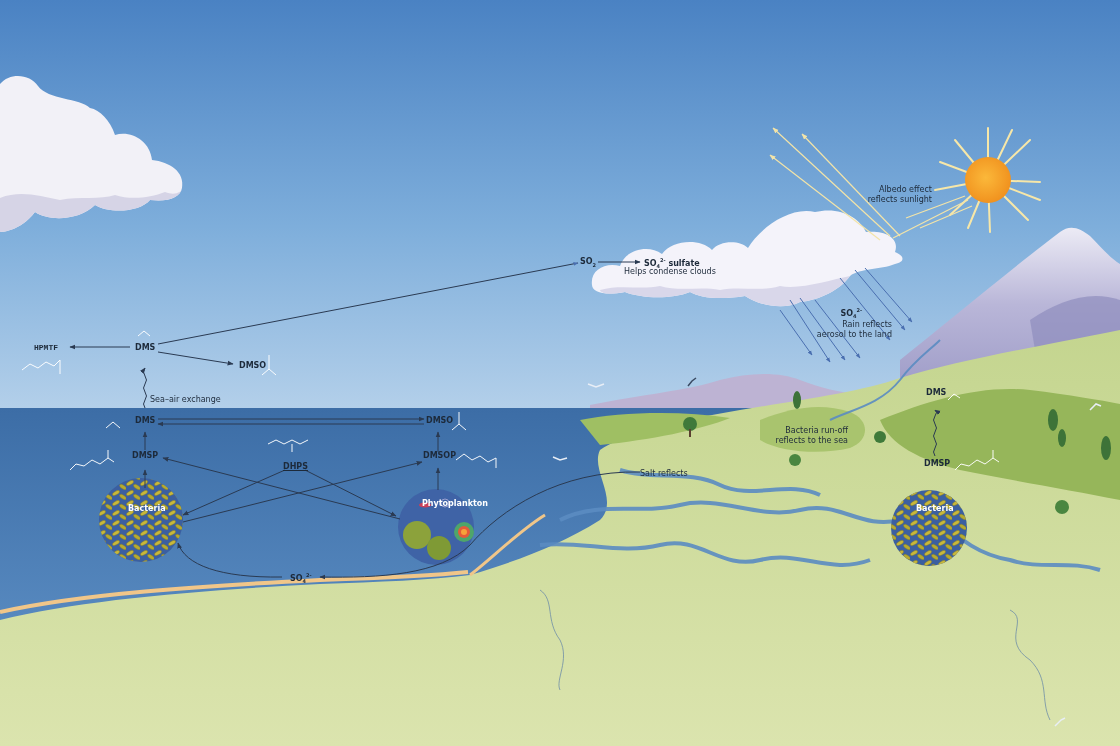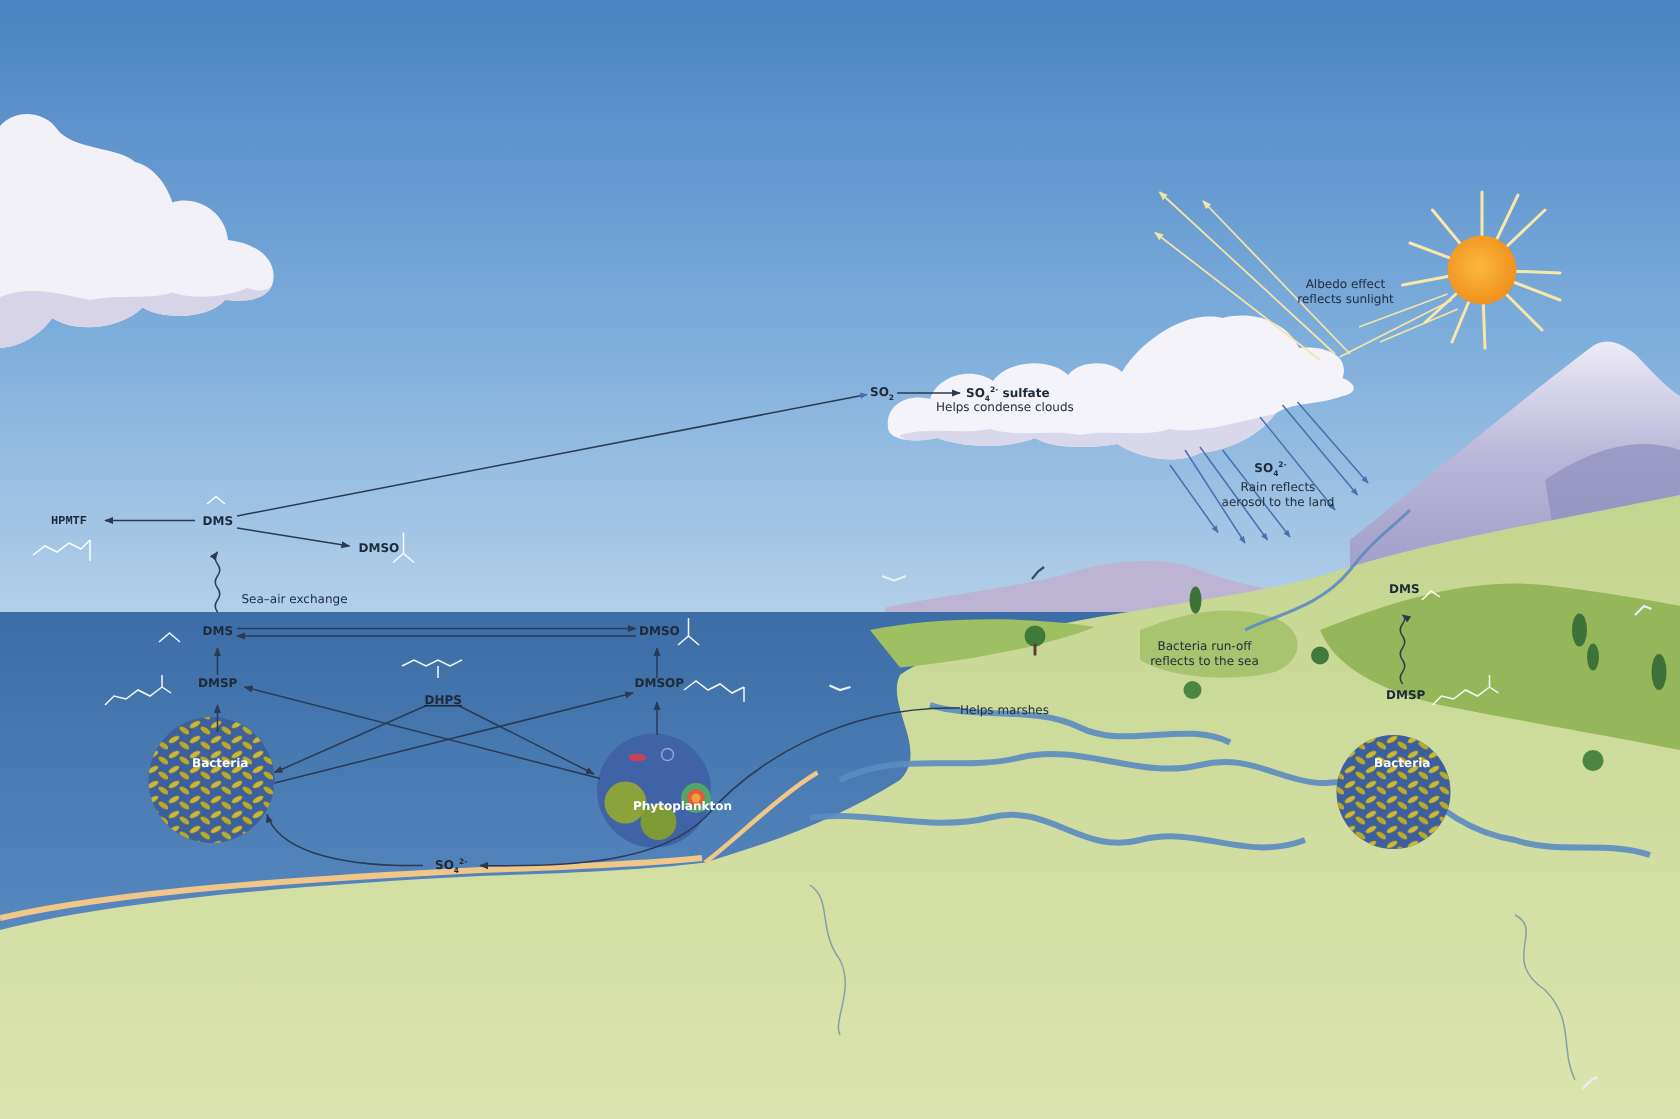--- a/index.html
+++ b/index.html
@@ -1,20 +1,20 @@
 <!DOCTYPE html>
 <html><head>
 <meta charset="utf-8">
 <style>
   html, body { margin:0; padding:0; }
   body { width:1120px; height:746px; overflow:hidden; position:relative; font-family:"DejaVu Sans", sans-serif; }
   #scene { position:absolute; left:0; top:0; width:1120px; height:746px; }
   .lbl { position:absolute; font-size:8px; font-weight:bold; color:#1d2a3a; white-space:nowrap; line-height:1; }
   .lbl.norm { font-weight:normal; }
-  .lbl.center { text-align:center; }
+  .lbl.center { text-align:right; }
   .lbl.white { color:#ffffff; }
   .two-line { white-space:nowrap; line-height:1.2; }
   sub, sup { font-size:5px; }
 </style>
 </head>
 <body>
 
 <svg id="scene" viewBox="0 0 1120 746" xmlns="http://www.w3.org/2000/svg">
   <defs>
     <linearGradient id="skyGrad" x1="0" y1="0" x2="0" y2="1">
@@ -233,21 +233,21 @@
 
     <path d="M948,400 l6,-6 l6,4"></path>
 
     <path d="M955,470 l6,-6 l8,2 l8,-6 l8,4 l8,-6 m0,0 l0,-8 m0,8 l6,4"></path>
   </g>
 </svg>
 
 <div class="lbl" style="left:34px; top:344px;font-family:Liberation Mono, monospace;">HPMTF</div>
 <div class="lbl" style="left:135px; top:344px;">DMS</div>
 <div class="lbl" style="left:239px; top:362px;">DMSO</div>
-<div class="lbl norm" style="left:161px; top:396px;">Sea–air exchange</div>
+<div class="lbl norm" style="left:150px; top:396px;">Sea–air exchange</div>
 
 <div class="lbl" style="left:580px; top:258px;">
   <span>SO</span><sub>2</sub>
 </div>
 <div class="lbl" style="left:644px; top:258px;">
   <span>SO</span><sub>4</sub><sup>2-</sup><span> sulfate</span>
 </div>
 <div class="lbl norm" style="left:624px; top:268px;">Helps condense clouds</div>
 
 <div class="lbl norm center two-line" style="left:862px; top:185px; width:70px;">
@@ -268,23 +268,23 @@
   <div>reflects to the sea</div>
 </div>
 
 <div class="lbl" style="left:135px; top:417px;">DMS</div>
 <div class="lbl" style="left:132px; top:452px;">DMSP</div>
 <div class="lbl" style="left:283px; top:463px;text-decoration:underline;">DHPS</div>
 <div class="lbl" style="left:426px; top:417px;">DMSO</div>
 <div class="lbl" style="left:423px; top:452px;">DMSOP</div>
 
 <div class="lbl white" style="left:128px; top:505px;">Bacteria</div>
-<div class="lbl white" style="left:410px; top:534px;padding-left:12px;">Phytoplankton</div>
+<div class="lbl white" style="left:410px; top:500px;padding-left:12px;">Phytoplankton</div>
 
 <div class="lbl" style="left:290px; top:573px;">
   <span>SO</span><sub>4</sub><sup>2-</sup>
 </div>
 
-<div class="lbl norm" style="left:640px; top:470px;">Helps marshes</div>
+<div class="lbl norm" style="left:640px; top:470px;">Salt reflects</div>
 
 <div class="lbl" style="left:926px; top:389px;">DMS</div>
 <div class="lbl" style="left:924px; top:460px;">DMSP</div>
 <div class="lbl white" style="left:916px; top:505px;">Bacteria</div>
 
 </body></html>

